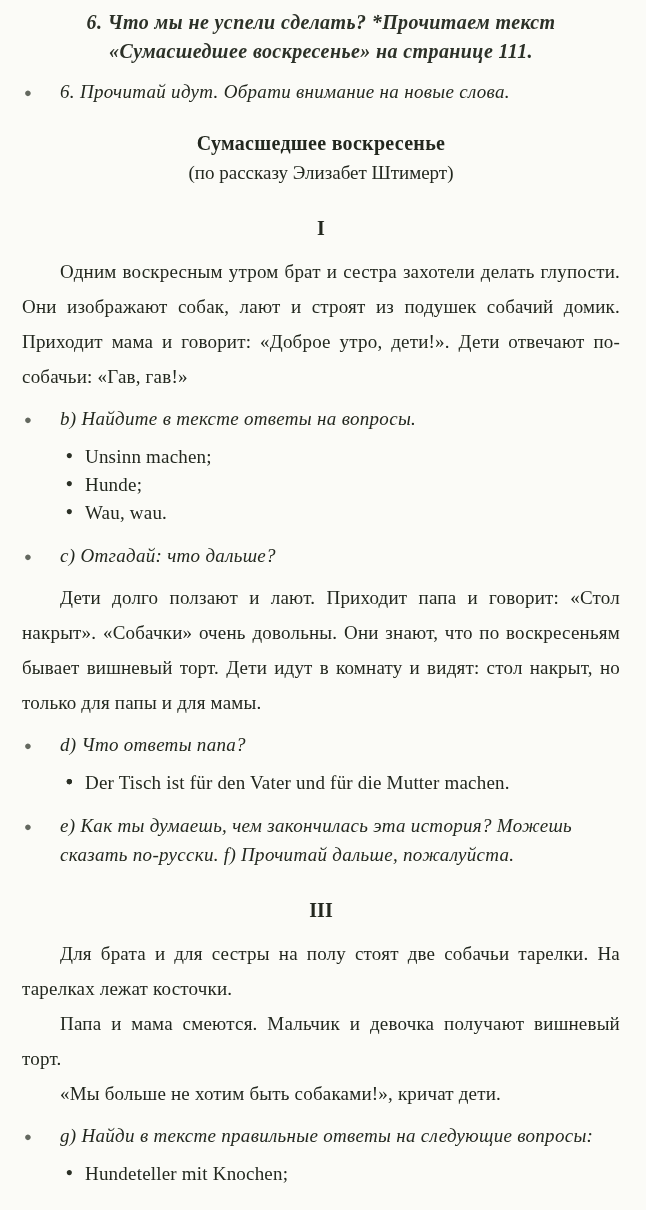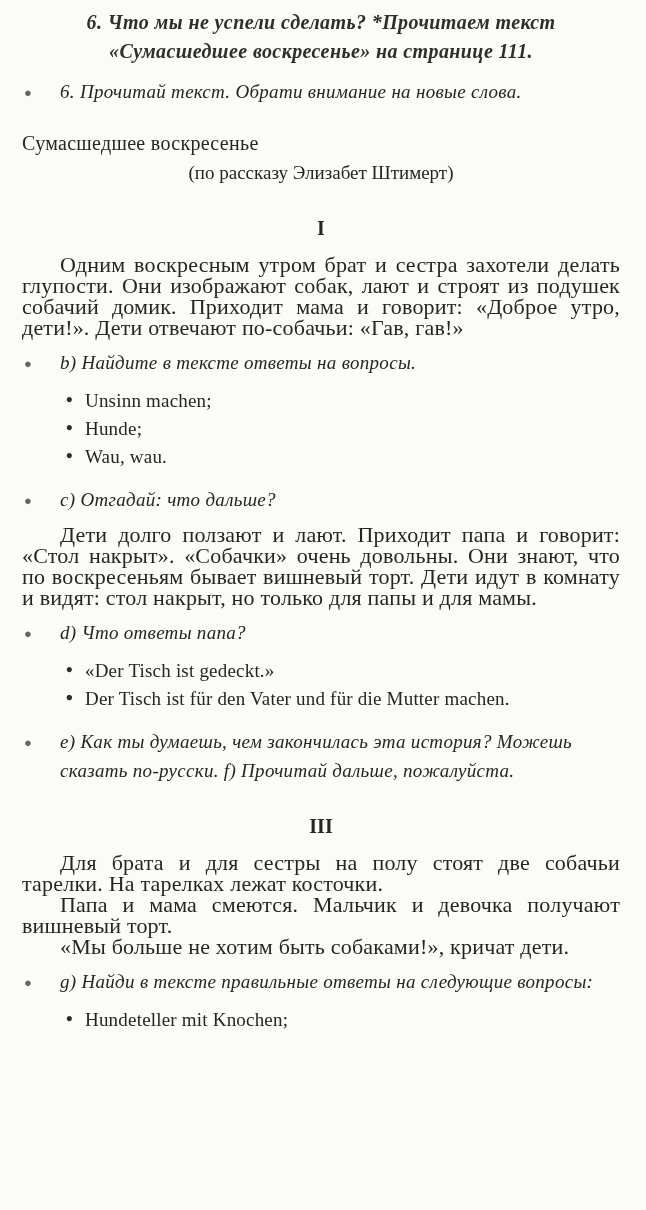--- a/index.html
+++ b/index.html
@@ -38,41 +38,41 @@
   }
   .task .marker {
     position: absolute;
     left: 2px;
     top: 1px;
     font-size: 13px;
     font-style: normal;
     color: #63685f;
   }
   .story-title {
-    text-align: left;
+    text-align: center;
     font-size: 20px;
-    font-weight: normal;
+    font-weight: bold;
     letter-spacing: 0.3px;
     margin: 26px 0 4px;
   }
   .story-subtitle {
     text-align: center;
     font-size: 19px;
     line-height: 28px;
     margin-bottom: 8px;
   }
   .numeral {
     text-align: center;
     font-weight: bold;
     font-size: 20px;
     margin: 30px 0 14px;
   }
   .body-par {
-    font-size: 22px;
-    line-height: 21px;
+    font-size: 19px;
+    line-height: 35px;
     letter-spacing: 0.2px;
     text-align: justify;
     text-indent: 38px;
   }
   ul.answers {
     list-style: none;
     margin: 6px 0 14px;
     padding-left: 44px;
   }
   ul.answers li {
@@ -94,21 +94,21 @@
 </head>
 <body>
 
 <div class="page">
 
   <div class="chapter-header">6. Что мы не успели сделать? *Прочитаем текст «Сумасшедшее воскресенье» на странице 111.</div>
 
   <div class="task">
     <span class="marker">●</span>
     <span class="task-label">6.</span>
-    <span class="task-text">Прочитай текст. Обрати внимание на новые слова.</span>
+    <span class="task-text">Прочитай идут. Обрати внимание на новые слова.</span>
   </div>
 
   <h2 class="story-title">Сумасшедшее воскресенье</h2>
   <div class="story-subtitle">(по рассказу Элизабет Штимерт)</div>
 
   <div class="part">
     <div class="numeral">I</div>
     <p class="body-par">Одним воскресным утром брат и сестра захотели делать глупости. Они изображают собак, лают и строят из подушек собачий домик. Приходит мама и говорит: «Доброе утро, дети!». Дети отвечают по-собачьи: «Гав, гав!»</p>
   </div>
 
@@ -145,21 +145,20 @@
 
   <div class="task">
     <span class="marker">●</span>
     <span class="task-label">d)</span>
     <span class="task-text">Что ответы папа?</span>
   </div>
 
   <ul class="answers">
     <li>
       <span class="bullet">•</span>
-      <span>«Der Tisch ist gedeckt.»</span>
     </li>
     <li>
       <span class="bullet">•</span>
     </li>
     <li>
       <span class="bullet">•</span>
       <span>Der Tisch ist für den Vater und für die Mutter machen.</span>
     </li>
   </ul>
 

